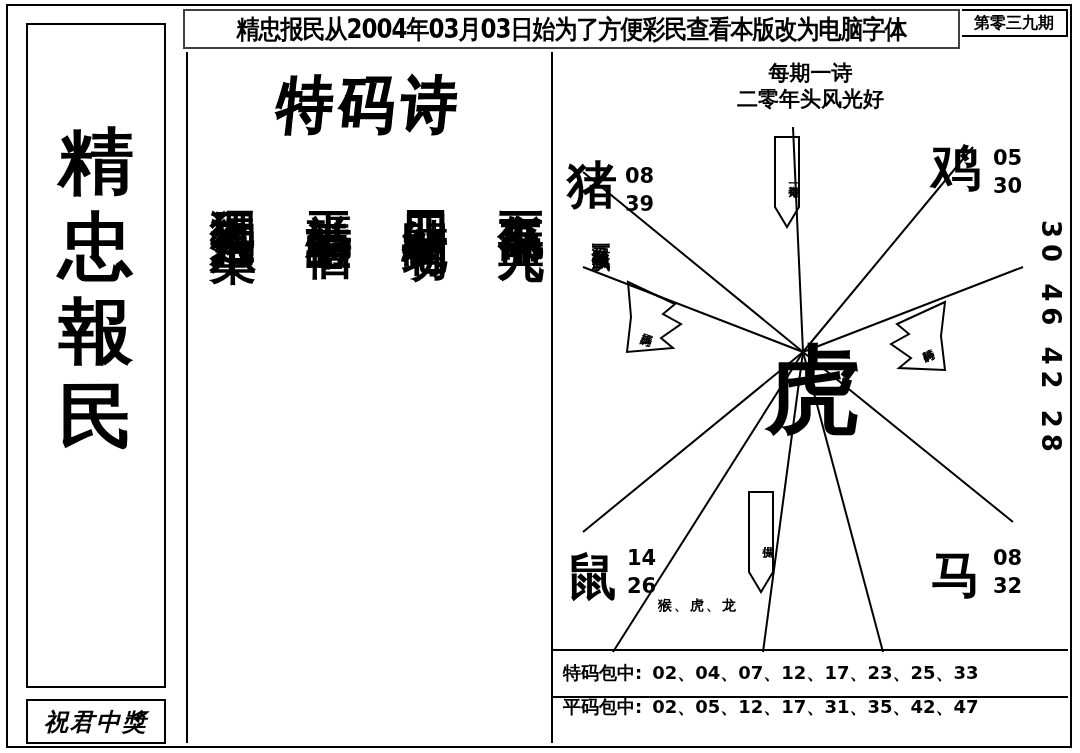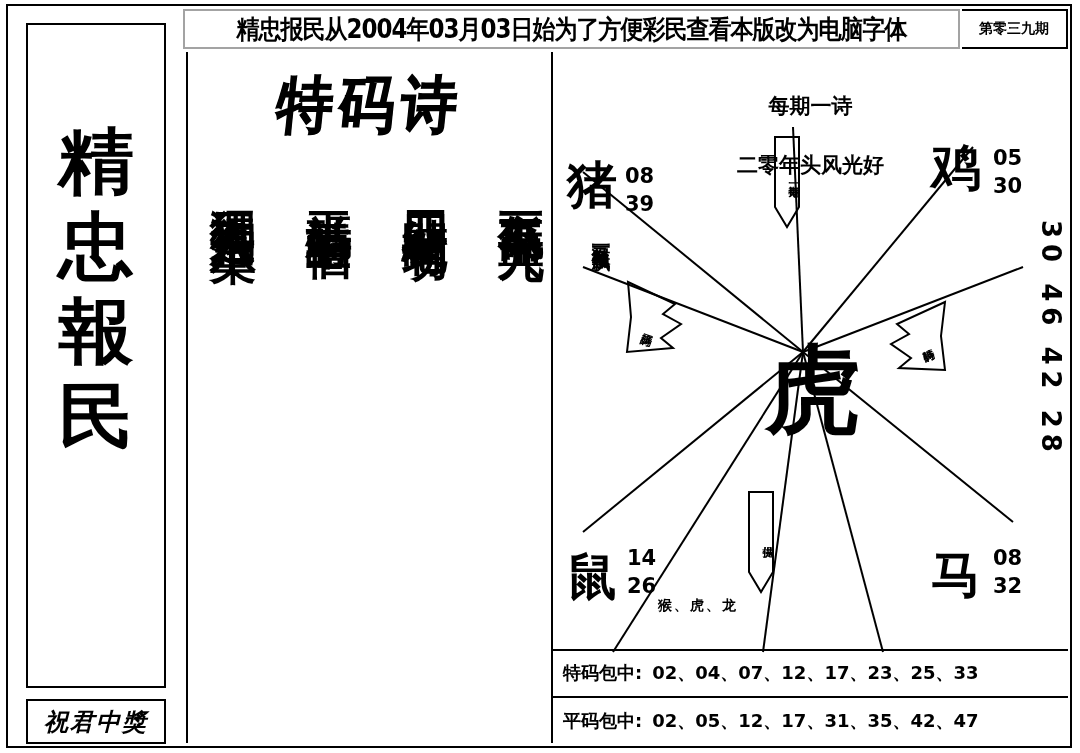--- a/index.html
+++ b/index.html
@@ -28,48 +28,48 @@
     left: 6px; top: 4px;
     width: 1066px; height: 744px;
     border: 2px solid #000;
     box-sizing: border-box;
   }
   
   .header-banner {
     position: absolute;
     left: 183px; top: 9px;
     width: 777px; height: 40px;
-    border: 2px solid #a3a3a3;
+    border: 2px solid #404040;
     box-sizing: border-box;
     background: #fff;
     display: flex;
     align-items: center;
     justify-content: center;
     overflow: hidden;
   }
   .header-text {
     font-family: "DejaVu Sans", sans-serif;
     font-weight: bold;
     font-size: 23px;
     letter-spacing: -1px;
     white-space: nowrap;
     transform: scaleY(1.12);
   }
   .issue-box {
     position: absolute;
     left: 962px; top: 9px;
-    width: 106px; height: 40px;
+    width: 106px; height: 28px;
     border: 2px solid #000;
     border-left: none;
     box-sizing: border-box;
     display: flex;
     align-items: center;
     justify-content: center;
     font-weight: bold;
-    font-size: 14px;
+    font-size: 16px;
     letter-spacing: 0px;
   }
   
   .left-panel {
     position: absolute;
     left: 11px; top: 9px;
     width: 168px; height: 734px;
     box-sizing: border-box;
   }
   .left-inner-frame {
@@ -159,21 +159,21 @@
   .poem-label {
     position: absolute;
     left: 0; top: 8px;
     width: 515px;
     text-align: center;
     font-family: "DejaVu Sans", sans-serif;
     font-weight: bold;
     font-size: 21px;
     line-height: 1.25;
   }
-  .poem-label span { display: block; margin-top: 33px; }
+  .poem-label span { display: block; }
   svg.rays {
     position: absolute;
     left: 0; top: 0;
     width: 515px; height: 691px;
   }
   .zodiac {
     position: absolute;
     font-family: "DejaVu Serif", serif;
     font-weight: bold;
     font-size: 50px;
@@ -375,19 +375,19 @@
 
   <div class="bottom-rows">
     <div class="sep-line"></div>
     <div class="sep-line2"></div>
 
     <div class="bottom-row" style="top:0;">
       <span class="lbl">特码包中:</span>
       <span class="vals">02、04、07、12、17、23、25、33</span>
     </div>
 
-    <div class="bottom-row" style="top:48px;">
+    <div class="bottom-row" style="top:34px;">
       <span class="lbl">平码包中:</span>
       <span class="vals">02、05、12、17、31、35、42、47</span>
     </div>
   </div>
 
 </div>
 
 </body></html>

